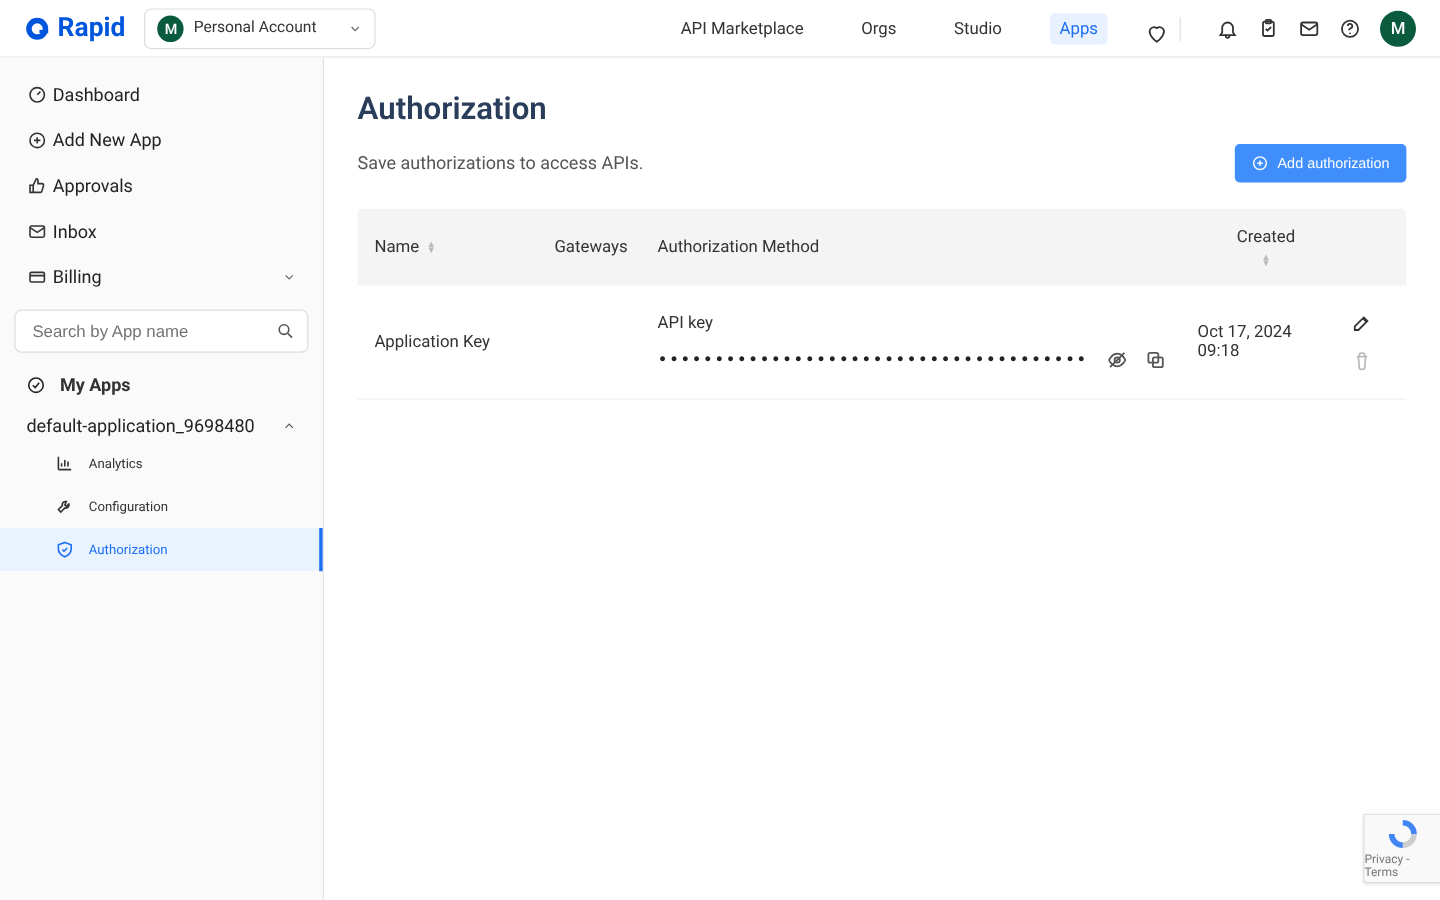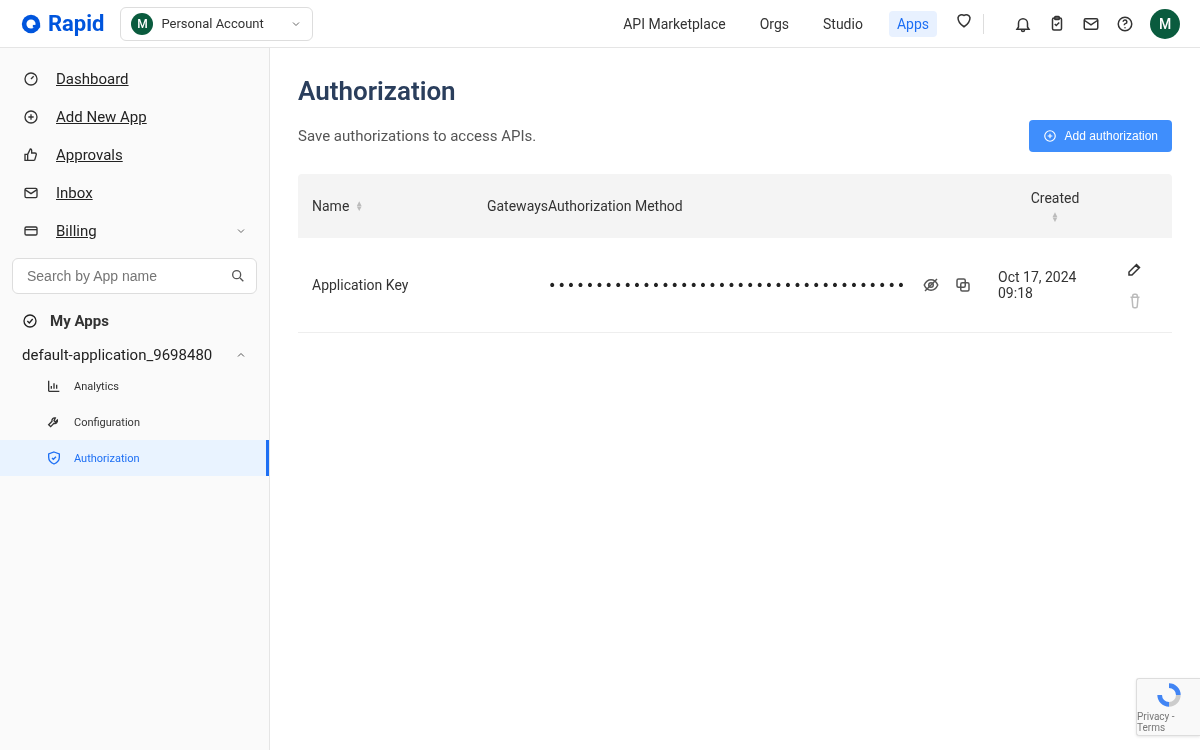--- a/index.html
+++ b/index.html
@@ -4,29 +4,29 @@
 <style>
 * { box-sizing: border-box; margin: 0; padding: 0; }
 body { font-family: -apple-system, BlinkMacSystemFont, "Segoe UI", Roboto, sans-serif; color: #333; background: #fff; }
 .header { display: flex; align-items: center; height: 48px; padding: 0 20px; border-bottom: 1px solid #e5e5e5; }
 .logo { display: flex; align-items: center; font-weight: 700; font-size: 22px; color: #0055dd; margin-right: 16px; }
 .logo svg { margin-right: 6px; }
 .account-switcher { display: flex; align-items: center; border: 1px solid #ddd; border-radius: 6px; padding: 5px 10px; gap: 8px; cursor: pointer; font-size: 13px; }
 .avatar-sm { width: 22px; height: 22px; border-radius: 50%; background: #0a5b3e; color: #fff; display: flex; align-items: center; justify-content: center; font-size: 12px; font-weight: 500; }
 .avatar-lg { width: 30px; height: 30px; border-radius: 50%; background: #0a5b3e; color: #fff; display: flex; align-items: center; justify-content: center; font-size: 14px; font-weight: 500; cursor: pointer; }
 .spacer { flex: 1; }
-.nav-links { display: flex; gap: 18px; align-items: flex-start; }
+.nav-links { display: flex; gap: 32px; align-items: flex-end; }
 .nav-link { font-size: 14px; color: #333; cursor: pointer; padding: 5px 8px; border-radius: 4px; }
 .nav-link.active { background: #e8f1ff; color: #1d6ff4; }
 .header-icons { display: flex; gap: 16px; align-items: center; margin-left: 20px; }
 .icon-btn { cursor: pointer; color: #333; display: flex; }
 .divider-v { width: 1px; height: 20px; background: #ddd; margin: 0 10px; }
 .container { display: flex; height: calc(100vh - 48px); }
 .sidebar { width: 270px; background: #fafafa; border-right: 1px solid #e5e5e5; padding-top: 12px; display: flex; flex-direction: column; overflow-y: auto; }
-.side-item { display: flex; align-items: center; gap: 16px; padding: 10px 22px; font-size: 15px; cursor: pointer; color: #222; text-decoration: underline; }
+.side-item { display: flex; align-items: center; gap: 4px; padding: 10px 22px; font-size: 15px; cursor: pointer; color: #222; }
 .side-item .icn { width: 18px; display: flex; justify-content: center; }
 .side-item .chev { margin-left: auto; color: #666; }
 .search-wrap { padding: 8px 12px; }
 .search-box { display: flex; align-items: center; border: 1px solid #ddd; border-radius: 6px; background: #fff; padding: 0 10px; }
 .search-box input { flex: 1; border: none; padding: 9px 4px; outline: none; font-size: 14px; background: transparent; }
 .section-head { display: flex; align-items: center; gap: 12px; padding: 10px 22px; font-size: 15px; font-weight: 700; }
 .app-block { padding: 6px 22px 4px; }
 .app-name-row { display: flex; align-items: center; font-size: 15px; color: #222; cursor: pointer; }
 .app-name-row .chev { margin-left: auto; }
 .app-id { font-size: 13px; color: #888; padding: 8px 22px; }
@@ -38,21 +38,21 @@
 .page-title { font-size: 26px; color: #2a3e5c; font-weight: 600; margin-bottom: 14px; }
 .page-sub-row { display: flex; align-items: center; margin-bottom: 22px; }
 .page-sub { font-size: 15px; color: #555; }
 .add-btn { margin-left: auto; background: #3f8efc; color: #fff; border: none; border-radius: 4px; padding: 9px 14px; font-size: 12px; display: flex; align-items: center; gap: 8px; cursor: pointer; }
 .table { width: 100%; }
 .thead { display: flex; background: #f4f4f4; padding: 16px 14px; border-radius: 4px 4px 0 0; }
 .th, .td { font-size: 14px; }
 .th { color: #333; display: flex; align-items: center; gap: 6px; }
 .sort-ic { color: #bbb; display: flex; flex-direction: column; line-height: 5px; font-size: 8px; }
 .col-name { width: 150px; }
-.col-gate { width: 86px; justify-content: flex-end; }
+.col-gate { width: 86px; }
 .col-method { flex: 1; }
 .col-created { width: 114px; flex-direction: column; }
 .col-actions { width: 46px; }
 .trow { display: flex; padding: 22px 14px; border-bottom: 1px solid #eee; align-items: center; }
 .method-block .label { font-size: 14px; margin-bottom: 14px; }
 .key-row { display: flex; align-items: center; gap: 14px; }
 .dots { letter-spacing: 1px; font-size: 14px; font-family: monospace; color: #222; overflow: hidden; max-width: 360px; white-space: nowrap; }
 .action-col { display: flex; flex-direction: column; gap: 14px; align-items: center; }
 .recaptcha { position: fixed; bottom: 14px; right: 0; width: 64px; height: 58px; background: #f9f9f9; border: 1px solid #ddd; border-right: none; border-radius: 3px 0 0 3px; box-shadow: 0 1px 3px rgba(0,0,0,.1); display: flex; flex-direction: column; align-items: center; justify-content: center; font-size: 10px; color: #777; gap: 2px; }
 svg { display: block; }
@@ -261,20 +261,21 @@
             <span>Created</span>
             <span class="sort-ic">▲<br>▼</span>
           </div>
           <div class="th col-actions"></div>
         </div>
 
         <div class="trow">
           <div class="td col-name">Application Key</div>
           <div class="td col-gate"></div>
           <div class="td col-method method-block">
+            <div class="label">API key</div>
             <div class="key-row">
               <span class="dots">••••••••••••••••••••••••••••••••••••••••••••••••••</span>
               <span class="icon-btn">
                   <svg width="18" height="18" viewBox="0 0 24 24">
                     <path d="M3 12s3-7 9-7 9 7 9 7-3 7-9 7-9-7-9-7z" fill="none" stroke="#555" stroke-width="2"></path>
                     <circle cx="12" cy="12" r="3" fill="none" stroke="#555" stroke-width="2"></circle>
                     <path d="M4 20L20 4" stroke="#555" stroke-width="2"></path>
                   </svg>
                 </span>
               <span class="icon-btn">

